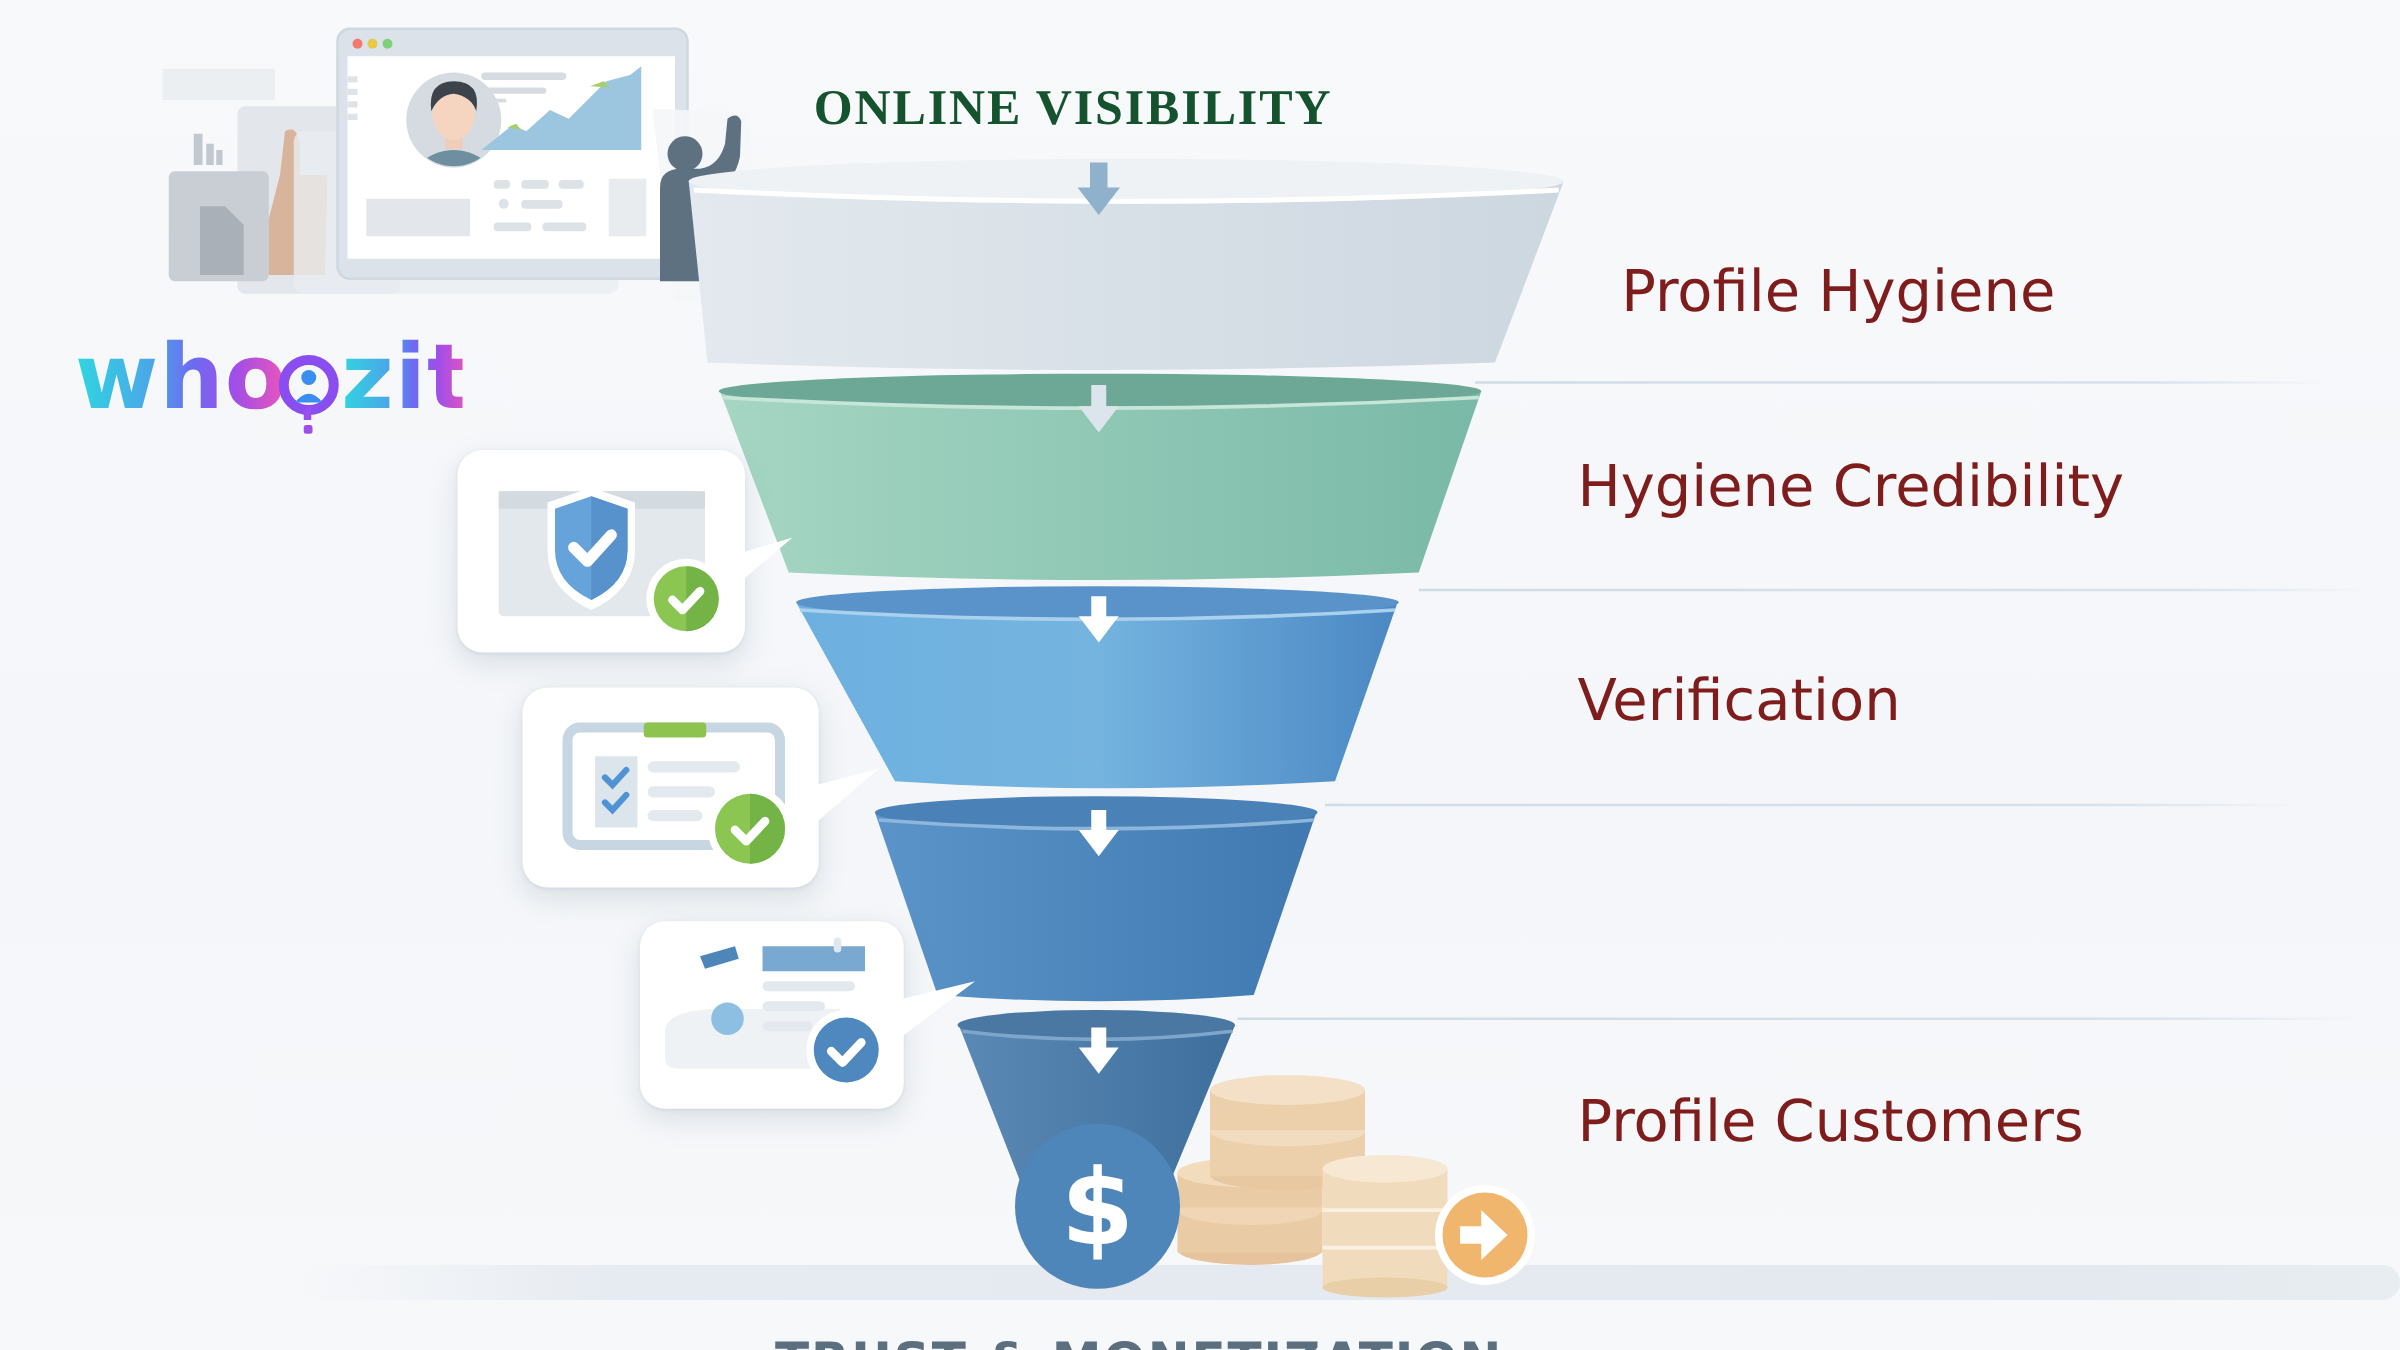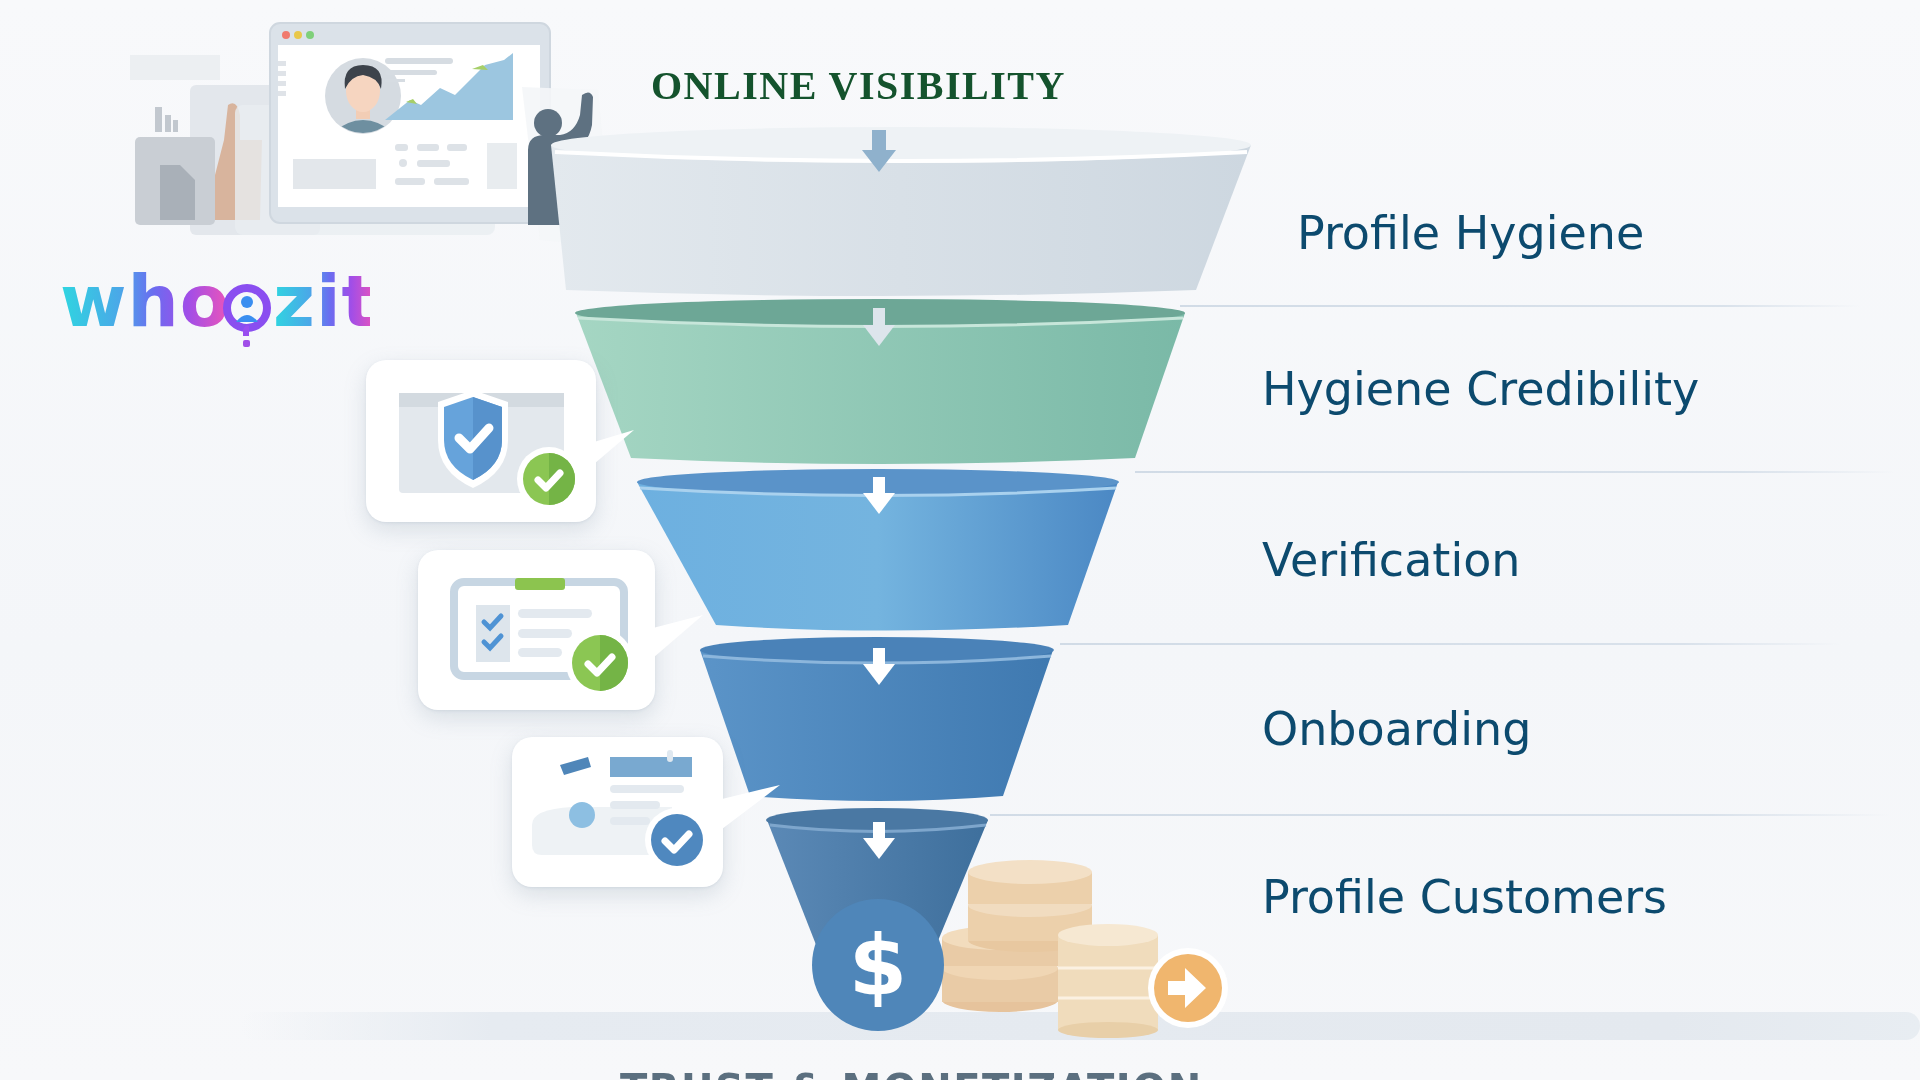--- a/index.html
+++ b/index.html
@@ -16,21 +16,21 @@
     font-family:Liberation Serif, serif; font-weight:bold;
     font-size:40px; letter-spacing:1.5px; color:#14532d; white-space:nowrap;margin-top:24px;
   }
   .footer-title {
     position:absolute; left:620px; top:1066px;
     font-family:"DejaVu Sans", sans-serif; font-weight:bold;
     font-size:40px; letter-spacing:1.5px; color:#5b6f7f; white-space:nowrap;
   }
   .stage-label {
     position:absolute; font-family:"DejaVu Sans", sans-serif;
-    font-size:46px; color:#0c4a6e; white-space:nowrap; line-height:1;
+    font-size:46px; color:#7f1d1d; white-space:nowrap; line-height:1;
   }
   .sep {
     position:absolute; height:2px;
     background: linear-gradient(90deg, rgba(205,216,228,0.9) 0%, rgba(210,220,231,0.8) 80%, rgba(230,236,242,0) 100%);
   }
   .shelf {
     position:absolute; left:240px; top:1012px; width:1680px; height:28px;
     background: linear-gradient(90deg, rgba(236,240,244,0) 0%, #e6ebf1 15%, #e4e9ef 85%, #e8edf2 100%);
     border-radius:14px;
   }
@@ -311,17 +311,16 @@
         <circle cx="165" cy="103" r="32" fill="#ffffff"></circle>
         <circle cx="165" cy="103" r="26" fill="#4f88bf"></circle>
         <path d="M153 104 L162 113 L177 97" fill="none" stroke="#ffffff" stroke-width="7" stroke-linecap="round" stroke-linejoin="round"></path>
       </g>
     </svg>
   </div>
 
   <div class="stage-label" style="left:1297px;top:210px">Profile Hygiene</div>
   <div class="stage-label" style="left:1262px;top:366px">Hygiene Credibility</div>
   <div class="stage-label" style="left:1262px;top:537px">Verification</div>
-  <div class="stage-label" style="left:1262px;top:706px">Onboarding</div>
   <div class="stage-label" style="left:1262px;top:874px">Profile Customers</div>
 
   <div class="footer-title">TRUST &amp; MONETIZATION</div>
 </div>
 
 </body></html>

